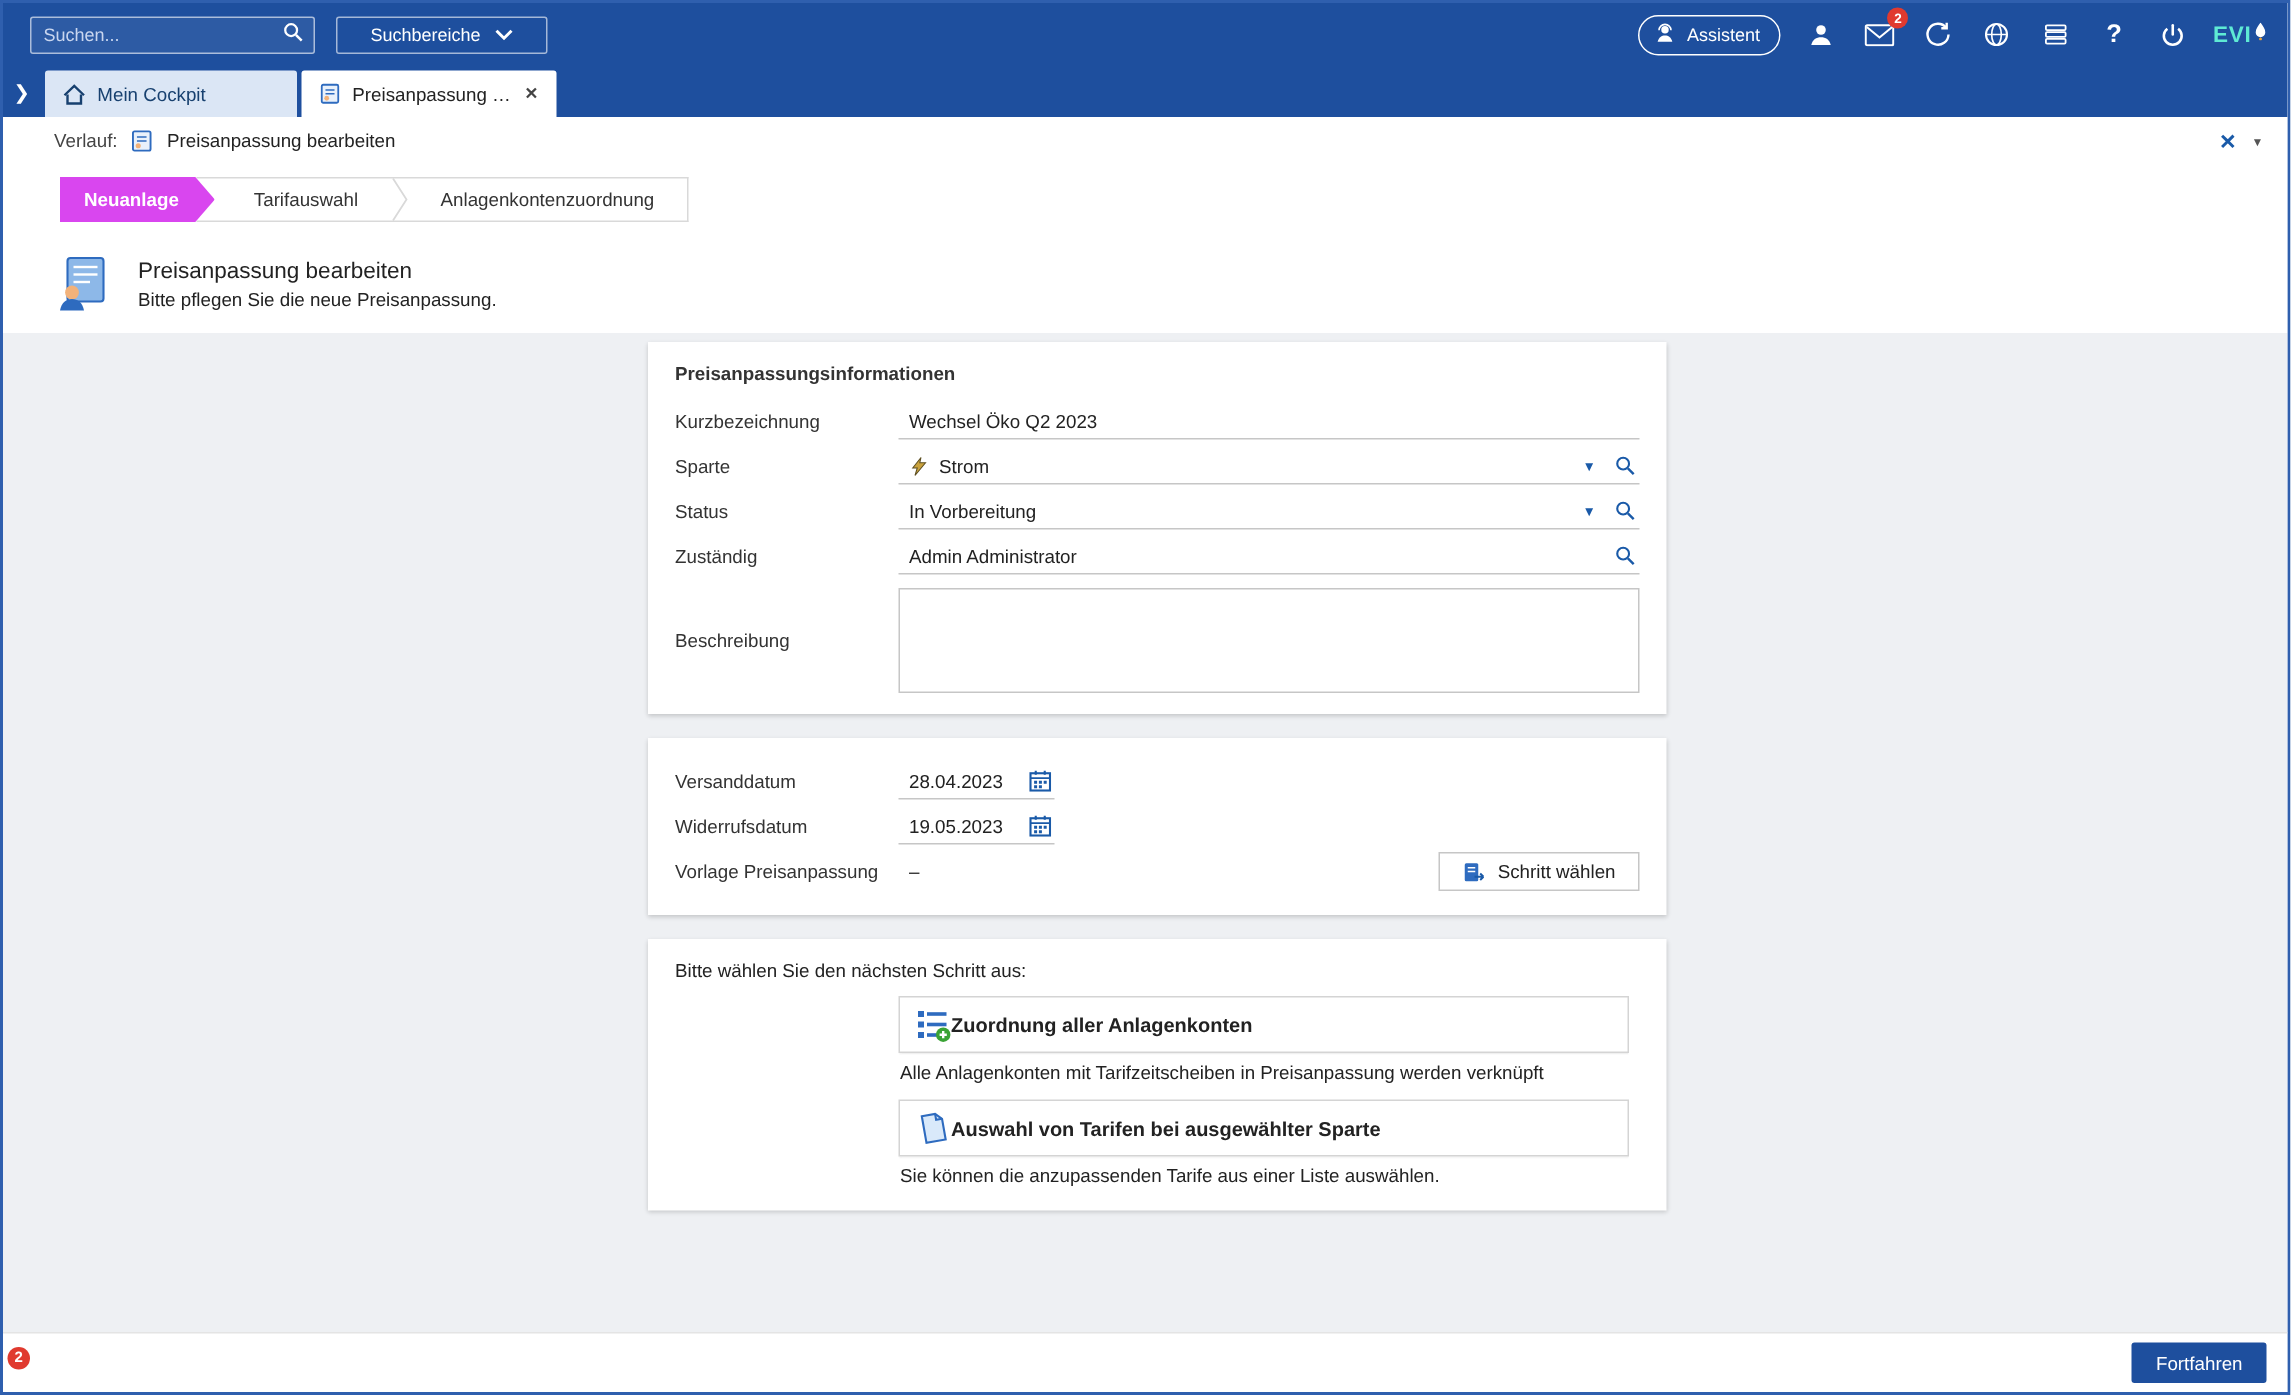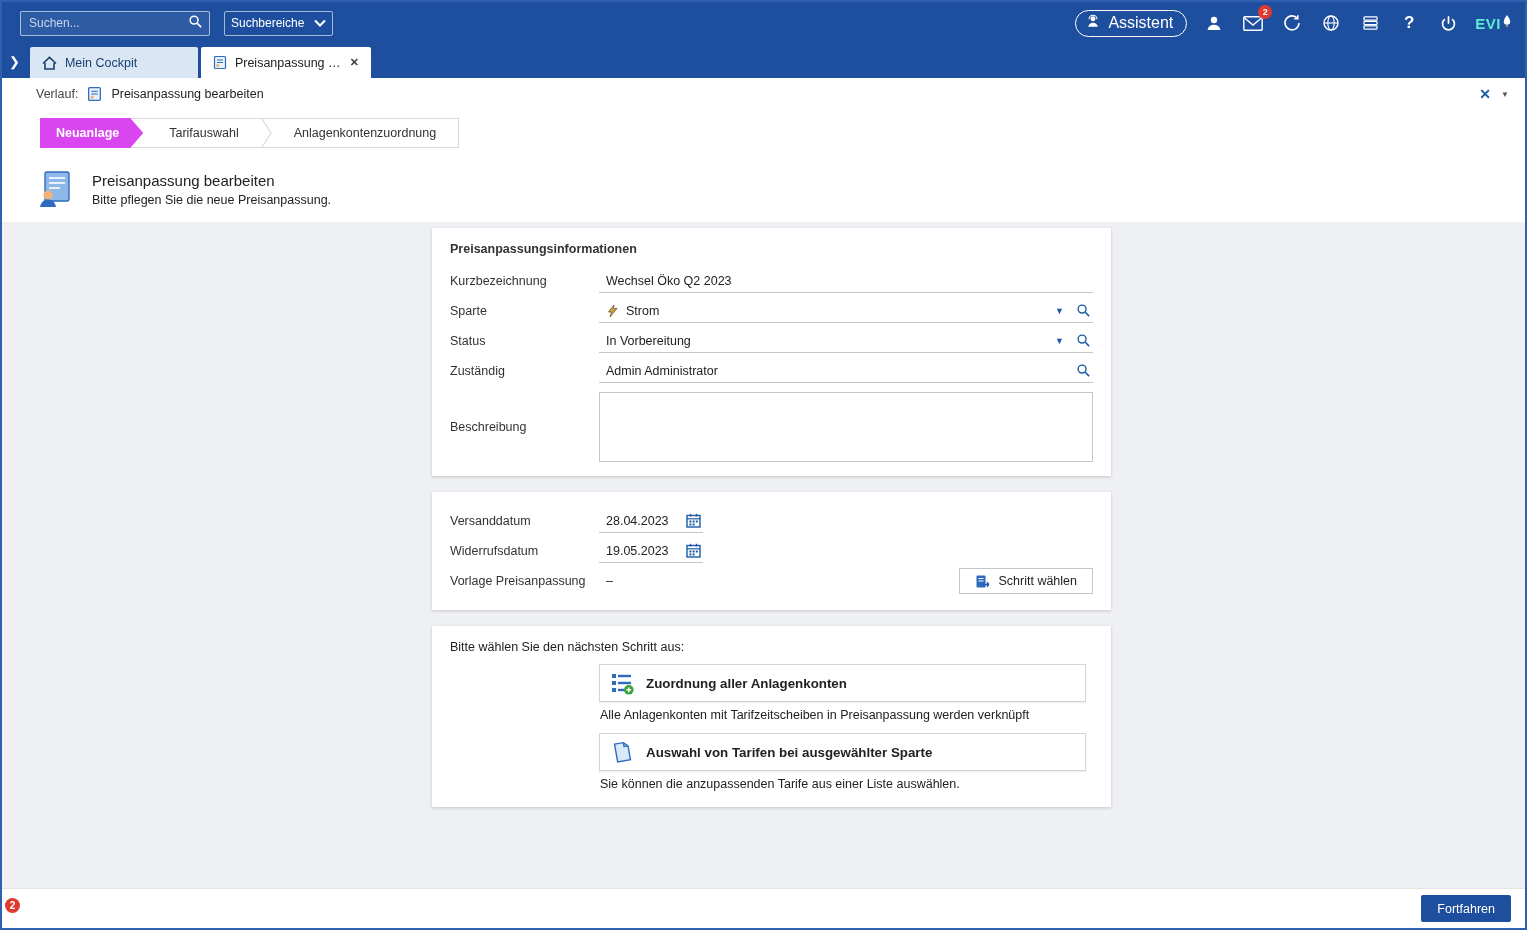--- a/index.html
+++ b/index.html
@@ -5,23 +5,23 @@
   * { margin:0; padding:0; box-sizing:border-box; }
   html,body { width:1527px; height:930px; }
   body { font-family:"Liberation Sans", sans-serif; font-size:12.5px; color:#222; background:#fff; }
   .window { width:1527px; height:930px; border:2px solid #2f5fae; display:flex; flex-direction:column; overflow:hidden; background:#fff; }
 
   
   .topbar { height:42px; background:#1e4f9e; display:flex; align-items:center; padding:0 14px 0 18px; flex:0 0 auto; }
   .searchbox { width:190px; height:25px; border:1px solid rgba(255,255,255,.6); border-radius:2px; background:rgba(255,255,255,.07); display:flex; align-items:center; padding:0 6px 0 8px; }
   .searchbox input { flex:1; background:transparent; border:none; outline:none; color:#fff; font:12px "Liberation Sans", sans-serif; min-width:0; }
   .searchbox input::placeholder { color:#c9d6ef; }
-  .scopebox { margin-left:14px; height:25px; border:1px solid rgba(255,255,255,.6); border-radius:2px; display:flex; align-items:center; gap:10px; padding:0 6px; color:#fff; font-size:12px; cursor:pointer; }
+  .scopebox { margin-left:14px; height:25px; border:1px solid rgba(255,255,255,.6); border-radius:2px; display:flex; align-items:center; gap:10px; padding:0 22px; color:#fff; font-size:12px; cursor:pointer; }
   .top-right { margin-left:auto; display:flex; align-items:center; gap:15px; }
-  .assist-pill { height:27px; border:1.5px solid #fff; border-radius:14px; display:flex; align-items:center; gap:7px; padding:0 13px 0 9px; color:#fff; font-size:16px; cursor:pointer; }
+  .assist-pill { height:27px; border:1.5px solid #fff; border-radius:14px; display:flex; align-items:center; gap:7px; padding:0 13px 0 9px; color:#fff; font-size:12px; cursor:pointer; }
   .top-ic { width:24px; height:24px; display:flex; align-items:center; justify-content:center; position:relative; cursor:pointer; }
   .badge-red { position:absolute; top:-6px; right:-7px; min-width:14px; height:14px; border-radius:7px; background:#e03a2f; color:#fff; font-size:9px; font-weight:bold; display:flex; align-items:center; justify-content:center; padding:0 2px; }
   .help-glyph { color:#fff; font-size:17px; font-weight:bold; }
   .brand { color:#5eead4; font-size:15px; font-weight:bold; letter-spacing:.5px; display:flex; align-items:flex-start; gap:2px; }
 
   
   .tabrow { height:34px; background:#1e4f9e; display:flex; align-items:flex-end; padding-left:7px; flex:0 0 auto; }
   .tab-expand { color:#fff; font-size:13px; align-self:center; margin-right:10px; cursor:pointer; }
   .tab { height:31px; display:flex; align-items:center; gap:8px; padding:0 12px; margin-right:3px; cursor:pointer; border-top-left-radius:2px; border-top-right-radius:2px; }
   .tab.inactive { background:#dbe6f5; color:#17406f; width:168px; }
@@ -60,21 +60,21 @@
   .fctrl .fval { flex:0 1 auto; white-space:nowrap; }
   .fctrl-icons { margin-left:auto; display:flex; align-items:center; gap:12px; }
   .caret-blue { color:#1a5aa8; font-size:9px; cursor:pointer; }
   .frow.top { align-items:center; }
   .beschreibung-box { flex:1; height:70px; border:1px solid #c6c6c6; cursor:text; }
   .date-ctrl { flex:0 0 auto; width:104px; display:flex; align-items:center; justify-content:space-between; border-bottom:1px solid #c6c6c6; height:24px; padding:0 2px 0 7px; cursor:text; }
   .dash-val { padding-left:7px; flex:1; }
   .btn-outline { height:26px; border:1px solid #c6c6c6; background:#fff; display:flex; align-items:center; gap:8px; padding:0 15px; cursor:pointer; font-size:12.5px; color:#222; }
   .vorlage-btn-wrap { margin-left:auto; }
   .opt-zone { margin-left:149px; }
-  .opt-btn { height:38px; width:487px; border:1px solid #d4d4d4; background:#fff; display:flex; align-items:center; gap:12px; padding:0 10px; cursor:pointer; box-shadow:0 1px 1px rgba(0,0,0,.06); }
+  .opt-btn { height:38px; width:487px; border:1px solid #d4d4d4; background:#fff; display:flex; align-items:center; padding:0 10px; cursor:pointer; box-shadow:0 1px 1px rgba(0,0,0,.06); }
   .opt-label { font-weight:bold; color:#222; }
   .opt-desc { margin:6px 0 11px 1px; color:#222; }
   .prompt-line { color:#222; margin-bottom:10px; }
 
   
   .footer { height:40px; background:#fff; border-top:1px solid #e4e4e4; position:relative; flex:0 0 auto; }
   .btn-primary { position:absolute; right:14px; top:6px; height:27px; background:#1e4f9e; color:#fff; border:none; border-radius:2px; padding:0 16px; font-family:"Liberation Sans", sans-serif; font-size:12.5px; cursor:pointer; }
   .footer-badge { position:absolute; left:3px; top:9px; width:15px; height:15px; border-radius:50%; background:#e03a2f; color:#fff; font-size:10px; font-weight:bold; display:flex; align-items:center; justify-content:center; }
 </style>
 </head>

